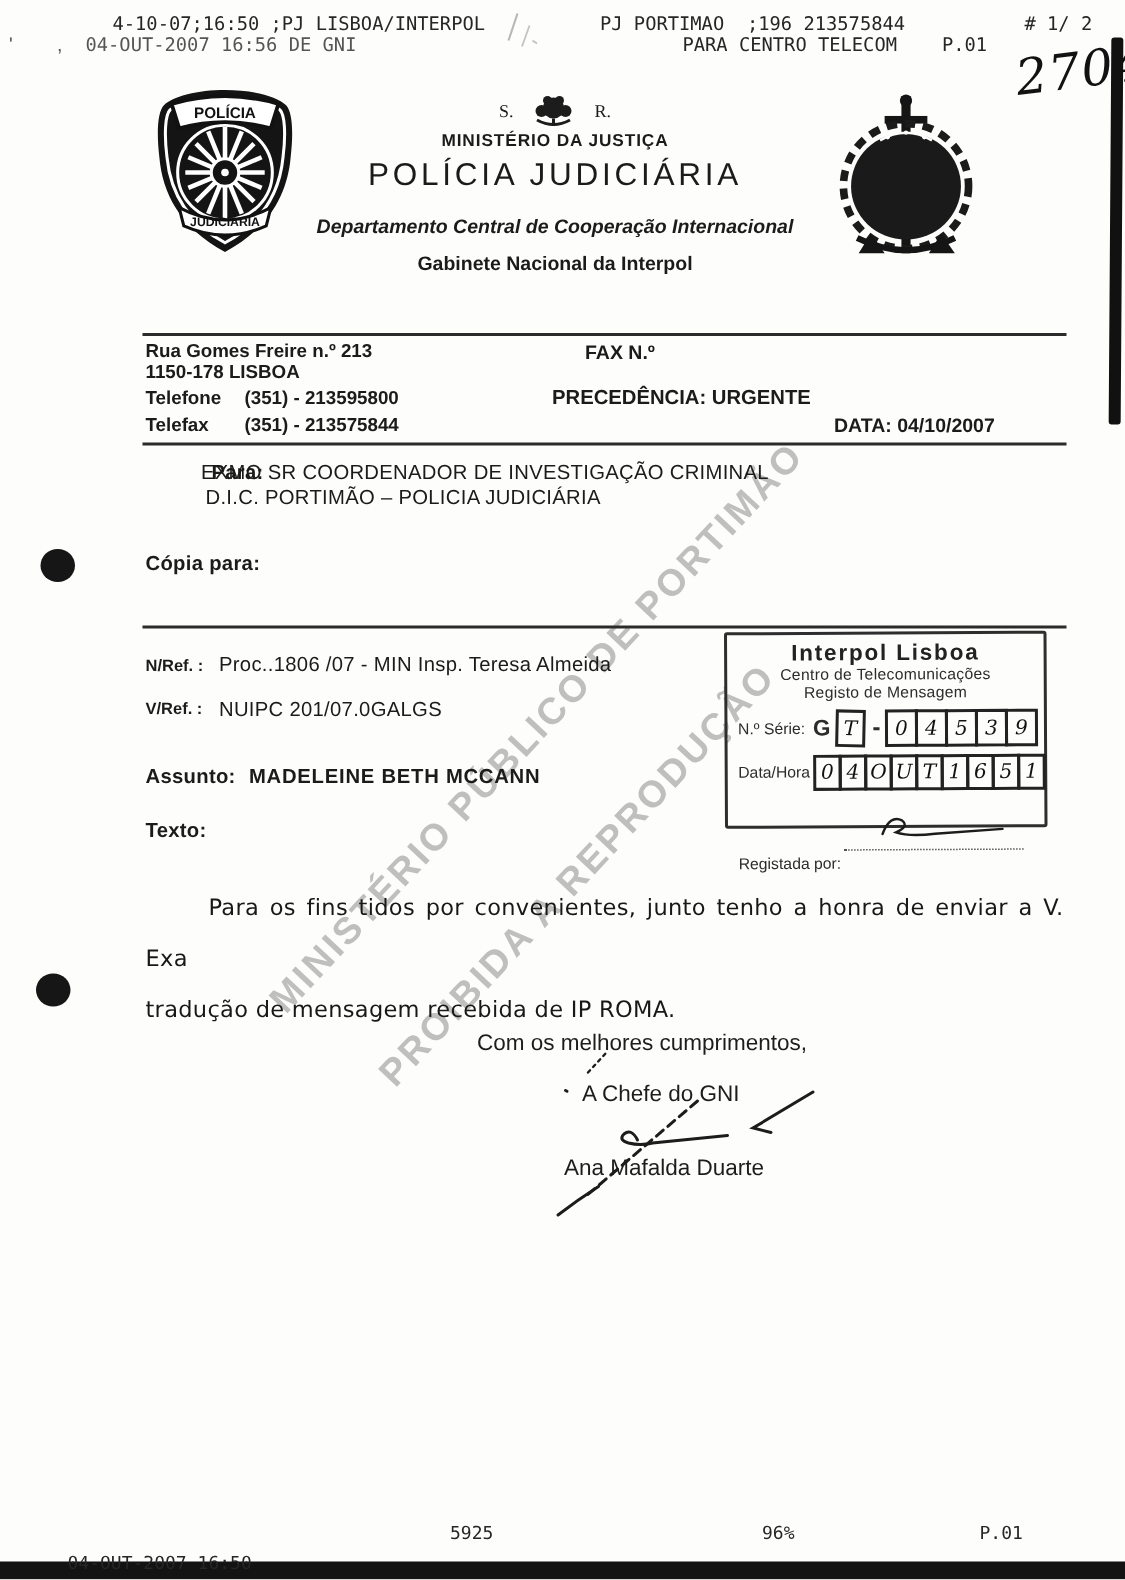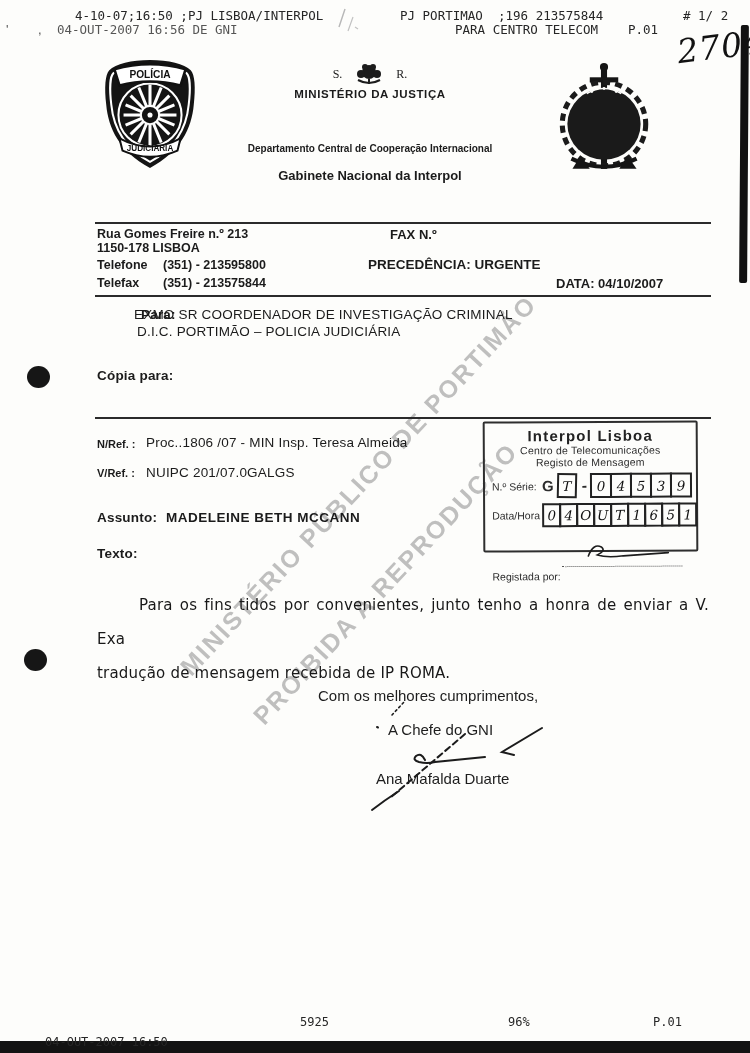--- a/index.html
+++ b/index.html
@@ -15,21 +15,21 @@
   .fh2{opacity:.78;}
   .hand-num{
     font-family:"DejaVu Serif",serif;font-style:italic;font-size:33px;color:#121212;
     transform:rotate(-7deg);letter-spacing:1px;
   }
   
   .center-col{left:190px;width:360px;text-align:center;}
   .sr-line{font-family:"Liberation Serif",serif;font-size:12px;display:flex;align-items:center;justify-content:center;gap:10px;}
   .ministry{font-size:11.5px;font-weight:700;letter-spacing:.6px;}
   .orgname{font-size:21px;letter-spacing:2.5px;font-weight:400;}
-  .dept{font-size:10px;font-weight:700;}
+  .dept{font-size:13px;font-weight:700;font-style:italic;}
   .office{font-size:13px;font-weight:700;}
   
   .hline{position:absolute;left:95px;width:616px;height:2px;background:#2b2b2b;}
   .punch{position:absolute;width:23px;height:22px;border-radius:50%;background:#161616;}
   .edge-right{position:absolute;left:740px;top:25px;width:8px;height:258px;background:#111;transform:rotate(.4deg);border-radius:2px;}
   .edge-bottom{position:absolute;left:0;top:1041px;width:750px;height:12px;background:#131313;}
   
   .addr{font-size:12.5px;font-weight:700;}
   
   .doc13{font-size:13.5px;letter-spacing:.2px;}
@@ -136,20 +136,21 @@
       <circle cx="9" cy="12" r="4" fill="#1c1c1c"></circle>
       <circle cx="25" cy="12" r="4" fill="#1c1c1c"></circle>
       <circle cx="13" cy="5" r="3" fill="#1c1c1c"></circle>
       <circle cx="21" cy="5" r="3" fill="#1c1c1c"></circle>
       <path d="M6,18 Q17,24 28,18" stroke="#1c1c1c" stroke-width="2" fill="none"></path>
       <path d="M17,17 L17,22" stroke="#1c1c1c" stroke-width="2"></path>
     </svg>
     <span>R.</span>
   </div>
   <div class="abs center-col ministry" style="top:88px;">MINISTÉRIO DA JUSTIÇA</div>
+  <div class="abs center-col orgname" style="top:105px;">POLÍCIA JUDICIÁRIA</div>
   <div class="abs center-col dept" style="top:143px;">Departamento Central de Cooperação Internacional</div>
   <div class="abs center-col office" style="top:168px;">Gabinete Nacional da Interpol</div>
 
   <svg class="abs" style="left:553px;top:60px;" width="102" height="117" viewBox="0 0 100 115">
     <circle cx="50" cy="7" r="4" fill="#151515"></circle>
     <rect x="47" y="4" width="6" height="103" fill="#151515"></rect>
     <rect x="36" y="17" width="28" height="5" fill="#151515"></rect>
     <circle cx="50" cy="63" r="41" fill="none" stroke="#1b1b1b" stroke-width="5" stroke-dasharray="7 5"></circle>
     <ellipse cx="50" cy="63" rx="36" ry="35" fill="#1a1a1a"></ellipse>
     <path d="M33,33 q17,-10 34,0" stroke="#fdfdfb" stroke-width="1.6" fill="none"></path>

